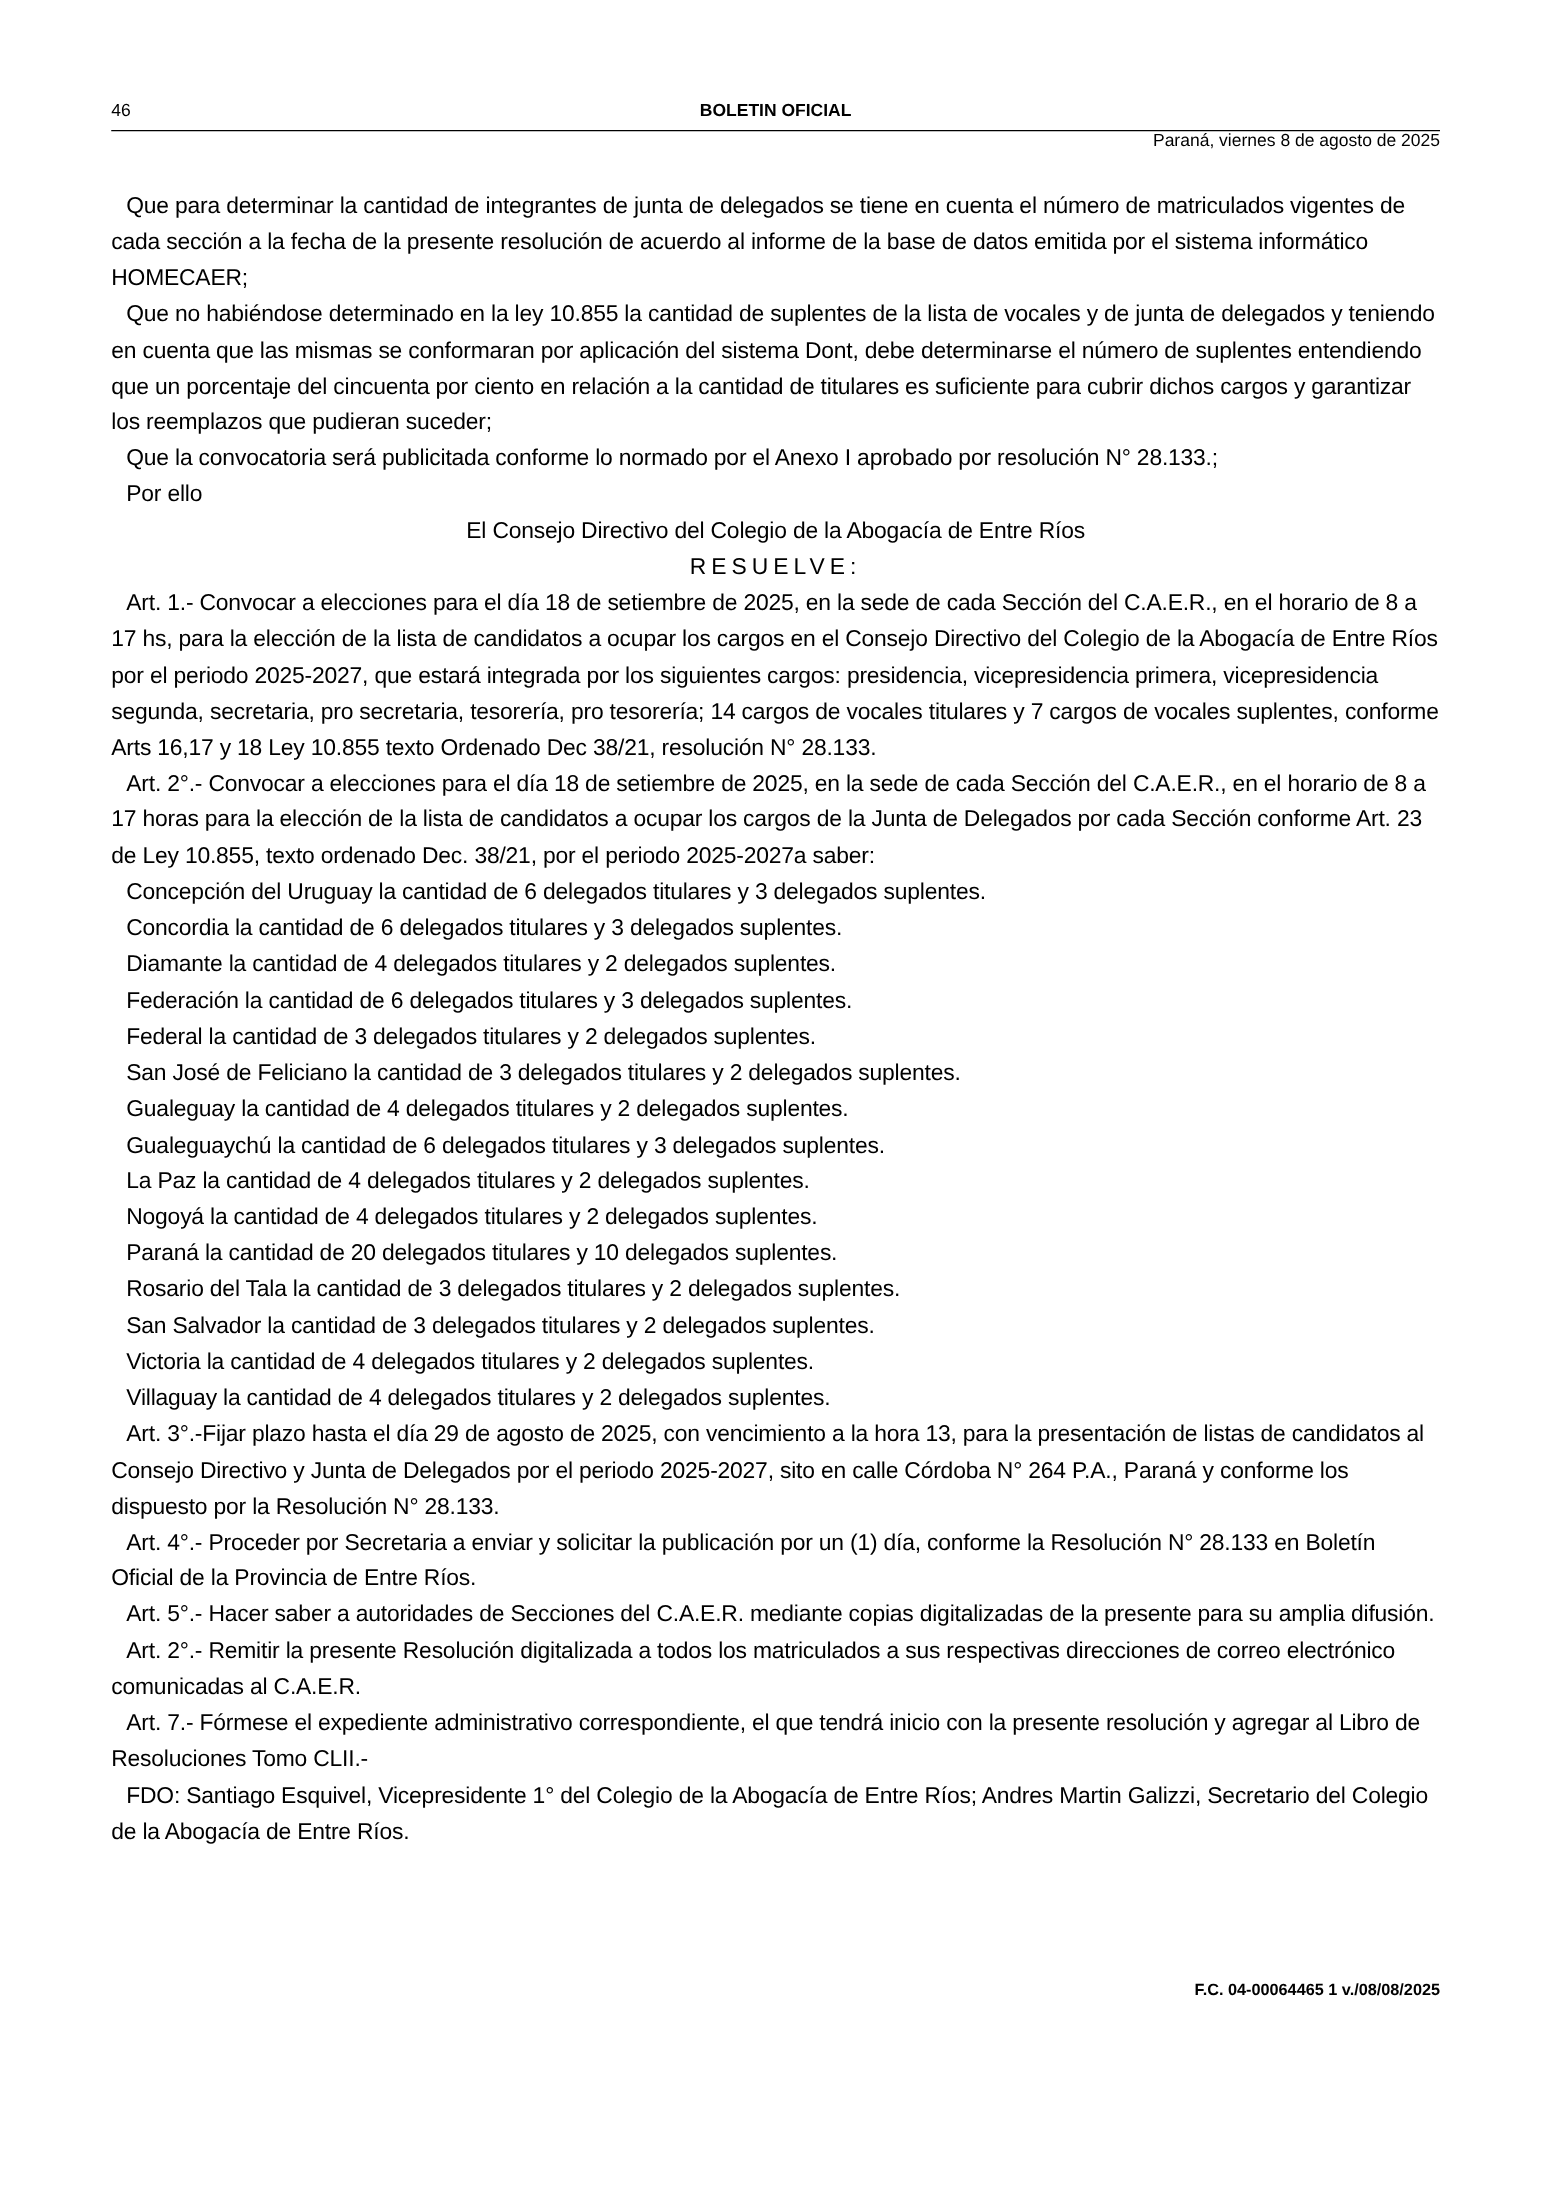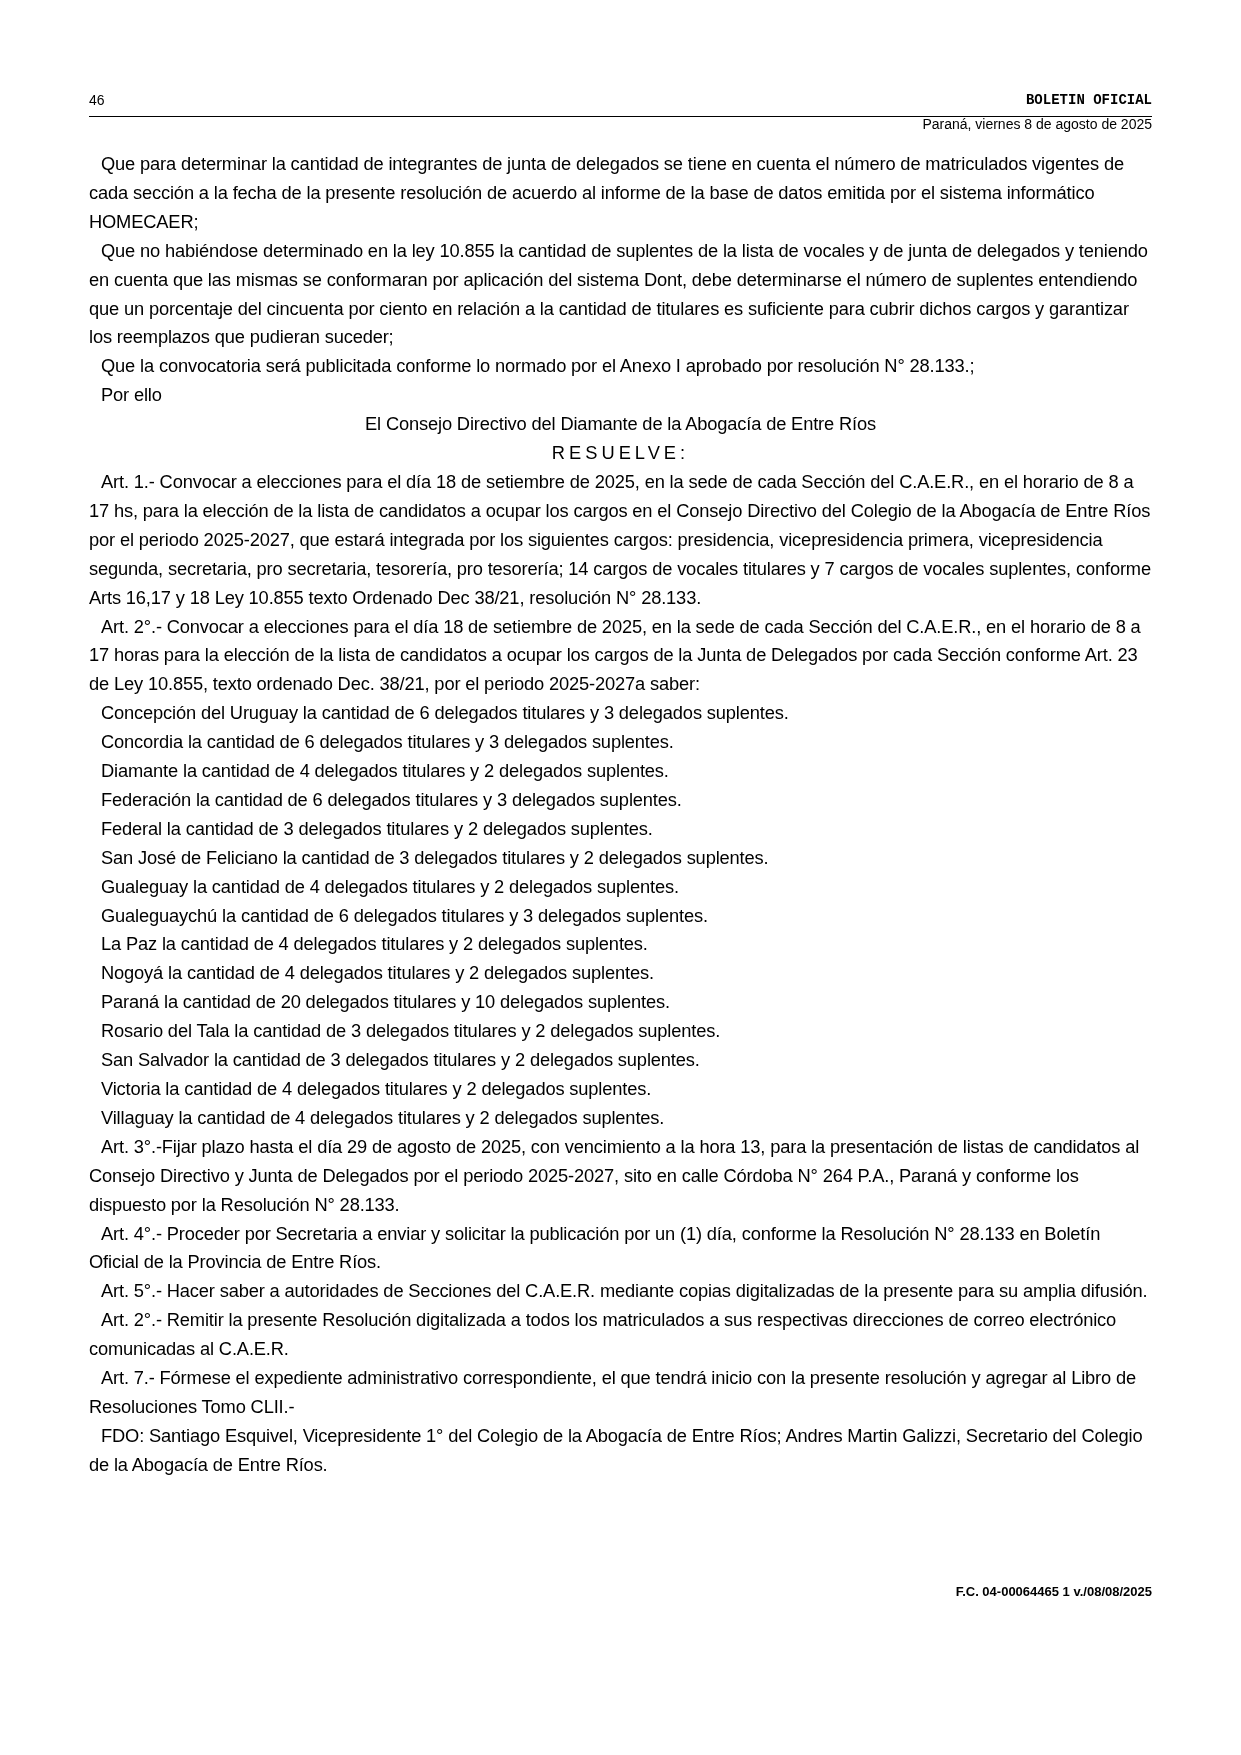--- a/index.html
+++ b/index.html
@@ -16,40 +16,39 @@
   }
   .page {
     position: absolute;
     left: 89px;
     top: 0;
     width: 1063px;
   }
   .header {
     position: absolute;
     left: 0;
-    top: 88px;
+    top: 76px;
     width: 1063px;
     height: 28px;
     border-bottom: 1.5px solid #000;
     font-family: "Liberation Sans", sans-serif;
     font-size: 14px;
   }
   .header .page-num {
     position: absolute;
     left: 0;
     top: 4px;
   }
   .header .pub-title {
     position: absolute;
     left: 0;
     right: 0;
     top: 4px;
-    text-align: right;
+    text-align: center;
     font-weight: bold;
-    font-family: Liberation Mono, monospace;
   }
   .header .pub-date {
     position: absolute;
     right: 0;
     top: 4px;
     margin-top: 24px;
   }
   .body-text {
     position: absolute;
     left: 0;
@@ -98,21 +97,21 @@
     <span class="pub-title">BOLETIN OFICIAL</span>
     <span class="pub-date">Paraná, viernes 8 de agosto de 2025</span>
   </div>
 
   <div class="body-text">
     <p class="last-line-left">Que para determinar la cantidad de integrantes de junta de delegados se tiene en cuenta el número de matriculados vigentes de cada sección a la fecha de la presente resolución de acuerdo al informe de la base de datos emitida por el sistema informático HOMECAER;</p>
     <p class="last-line-left">Que no habiéndose determinado en la ley 10.855 la cantidad de suplentes de la lista de vocales y de junta de delegados y teniendo en cuenta que las mismas se conformaran por aplicación del sistema Dont, debe determinarse el número de suplentes entendiendo que un porcentaje del cincuenta por ciento en relación a la cantidad de titulares es suficiente para cubrir dichos cargos y garantizar los reemplazos que pudieran suceder;</p>
     <p class="last-line-left">Que la convocatoria será publicitada conforme lo normado por el Anexo I aprobado por resolución N° 28.133.;</p>
     <p class="last-line-left">Por ello</p>
 
-    <p class="center">El Consejo Directivo del Diamante de la Abogacía de Entre Ríos</p>
+    <p class="center">El Consejo Directivo del Colegio de la Abogacía de Entre Ríos</p>
     <p class="center spaced">RESUELVE:</p>
 
     <p class="last-line-left">Art. 1.- Convocar a elecciones para el día  18 de setiembre de 2025, en la sede de cada Sección del C.A.E.R., en el horario de 8 a 17 hs, para la elección de la lista de candidatos a ocupar los cargos en el Consejo Directivo del Colegio de la Abogacía de Entre Ríos por el periodo 2025-2027, que estará integrada por los siguientes cargos: presidencia, vicepresidencia primera, vicepresidencia segunda, secretaria, pro secretaria, tesorería, pro tesorería; 14 cargos de vocales titulares y 7 cargos de vocales suplentes, conforme Arts 16,17 y 18 Ley 10.855 texto Ordenado Dec 38/21, resolución N° 28.133.</p>
     <p class="last-line-left">Art. 2°.- Convocar a elecciones para el día 18 de setiembre de 2025, en la sede de cada Sección del C.A.E.R., en el horario de 8 a 17 horas para la elección de la lista de candidatos a ocupar los cargos de la Junta de Delegados por cada Sección conforme Art.  23 de Ley 10.855, texto ordenado Dec. 38/21, por el periodo 2025-2027a saber:</p>
 
     <div class="list">
       <p>Concepción del Uruguay la cantidad de 6 delegados titulares y 3 delegados suplentes.</p>
       <p>Concordia la cantidad de 6 delegados titulares y 3 delegados suplentes.</p>
       <p>Diamante la cantidad de 4 delegados titulares y 2 delegados suplentes.</p>
       <p>Federación la cantidad de 6 delegados titulares y 3 delegados suplentes.</p>

